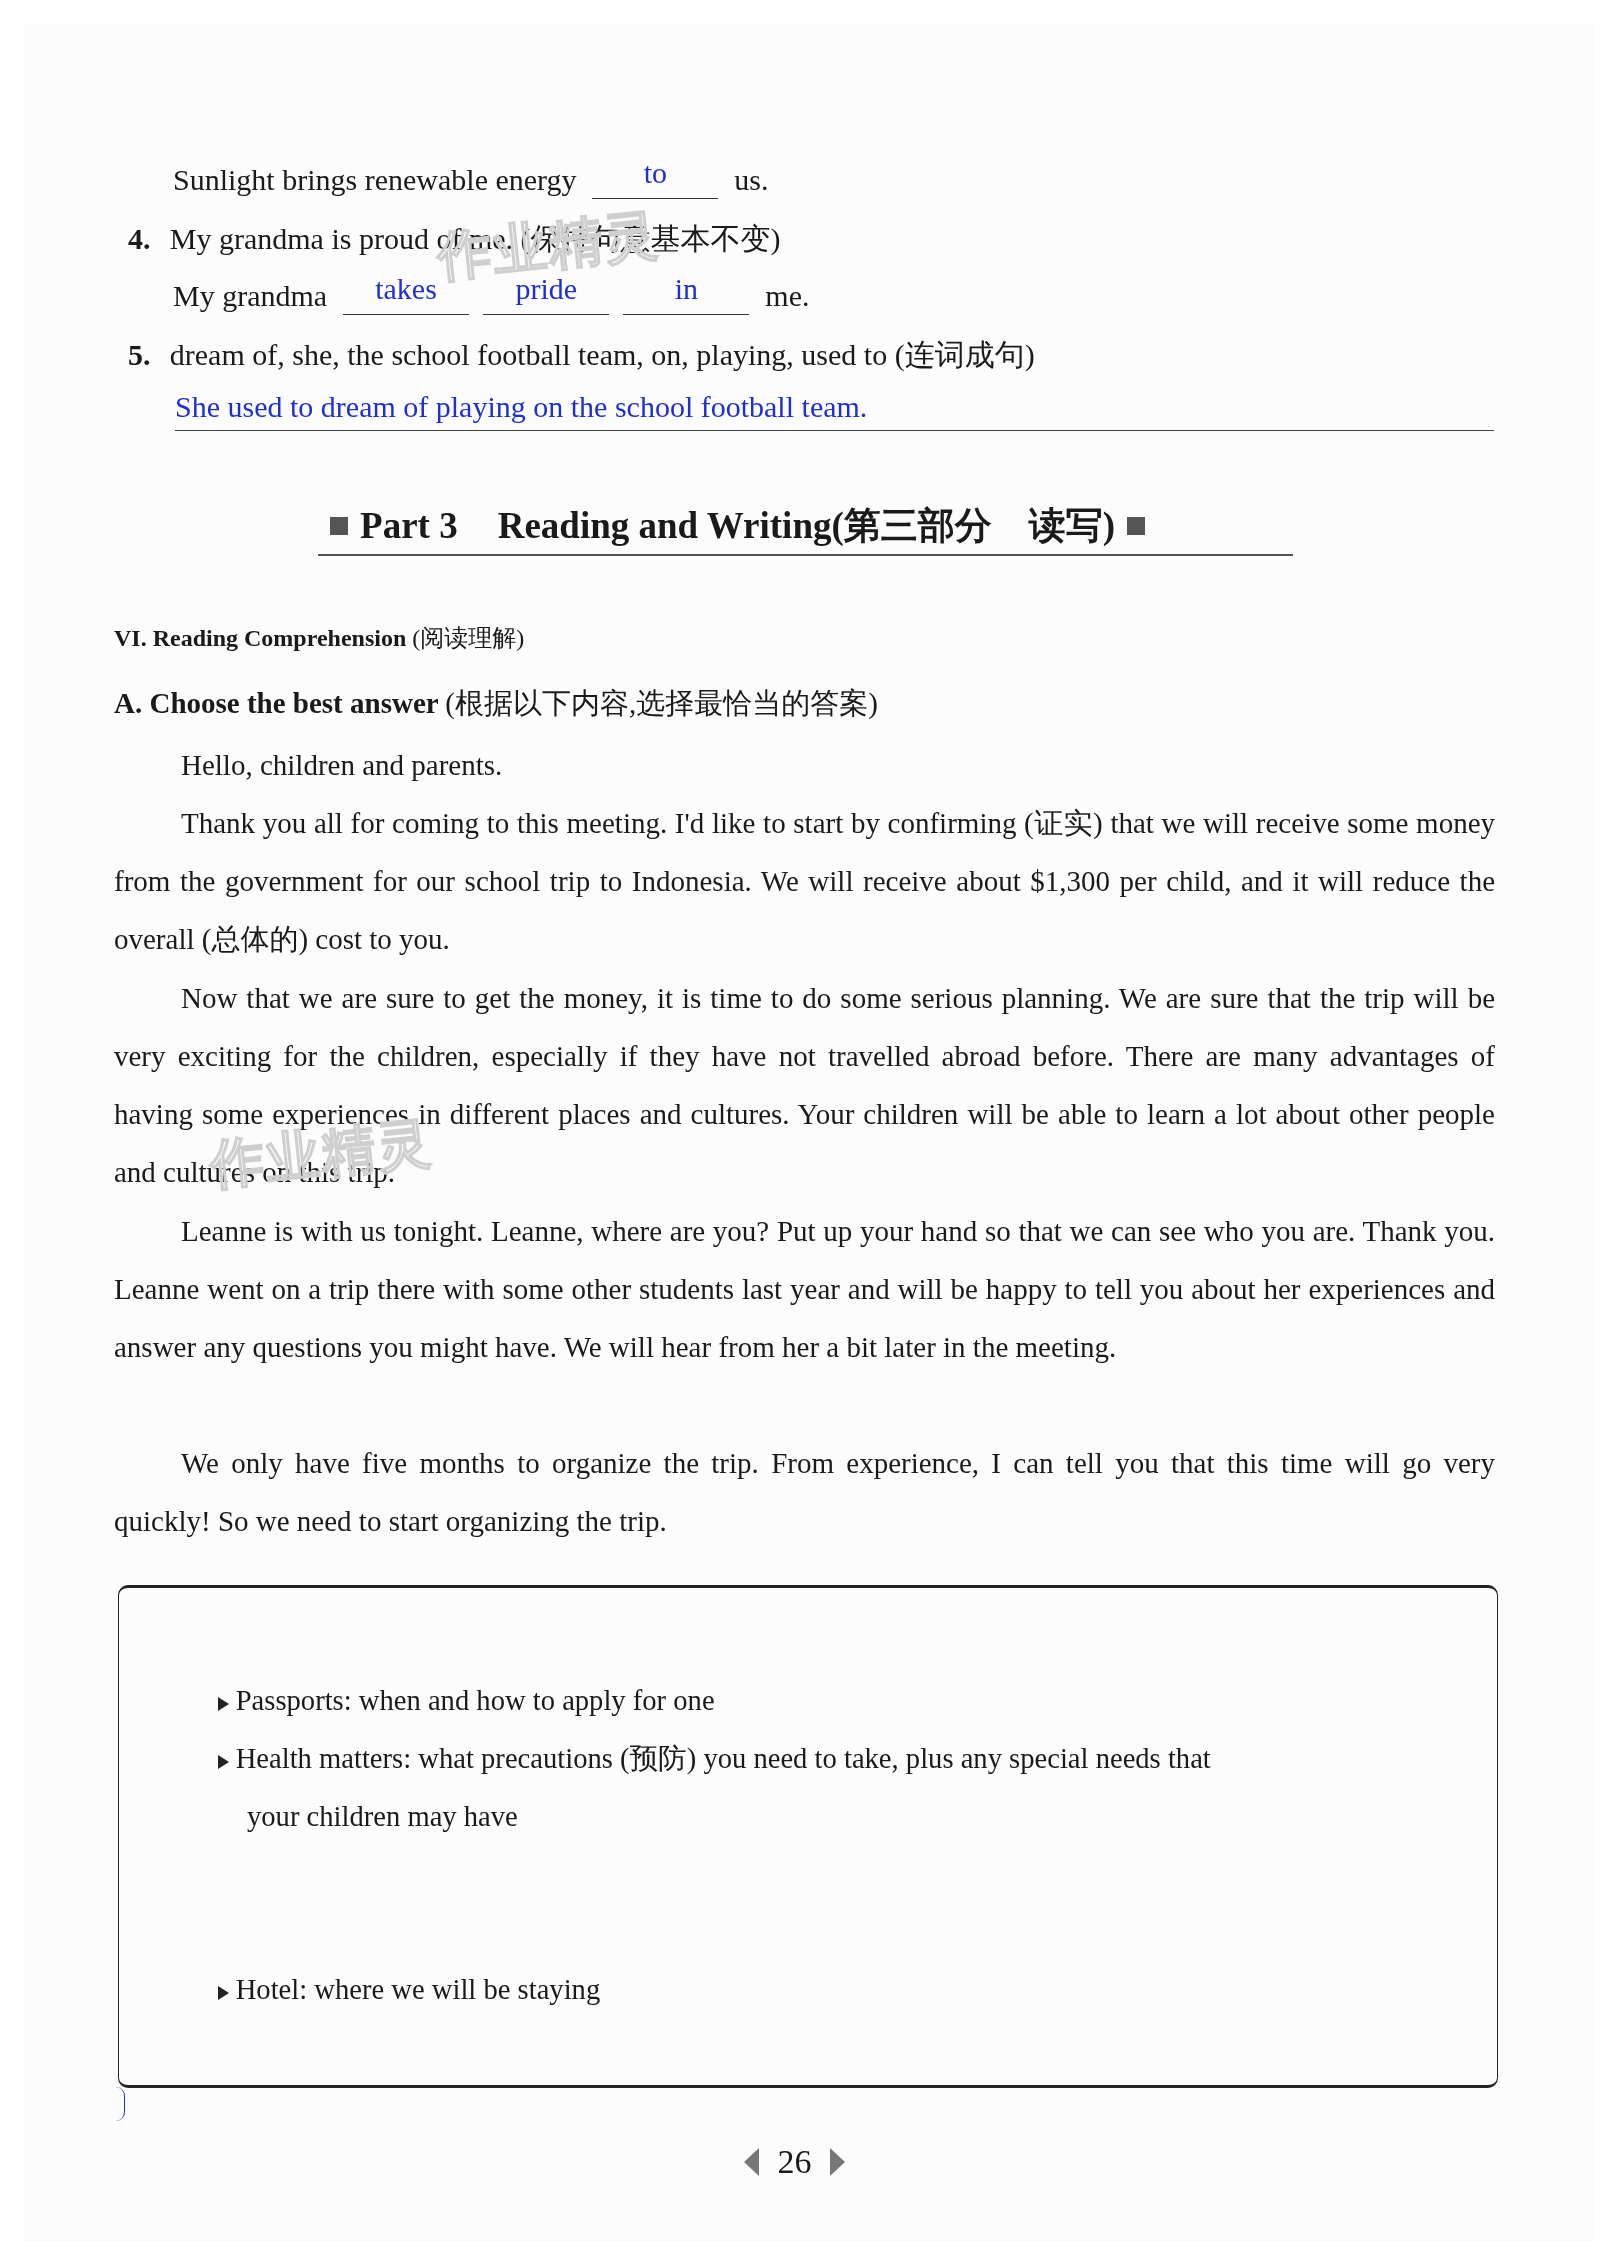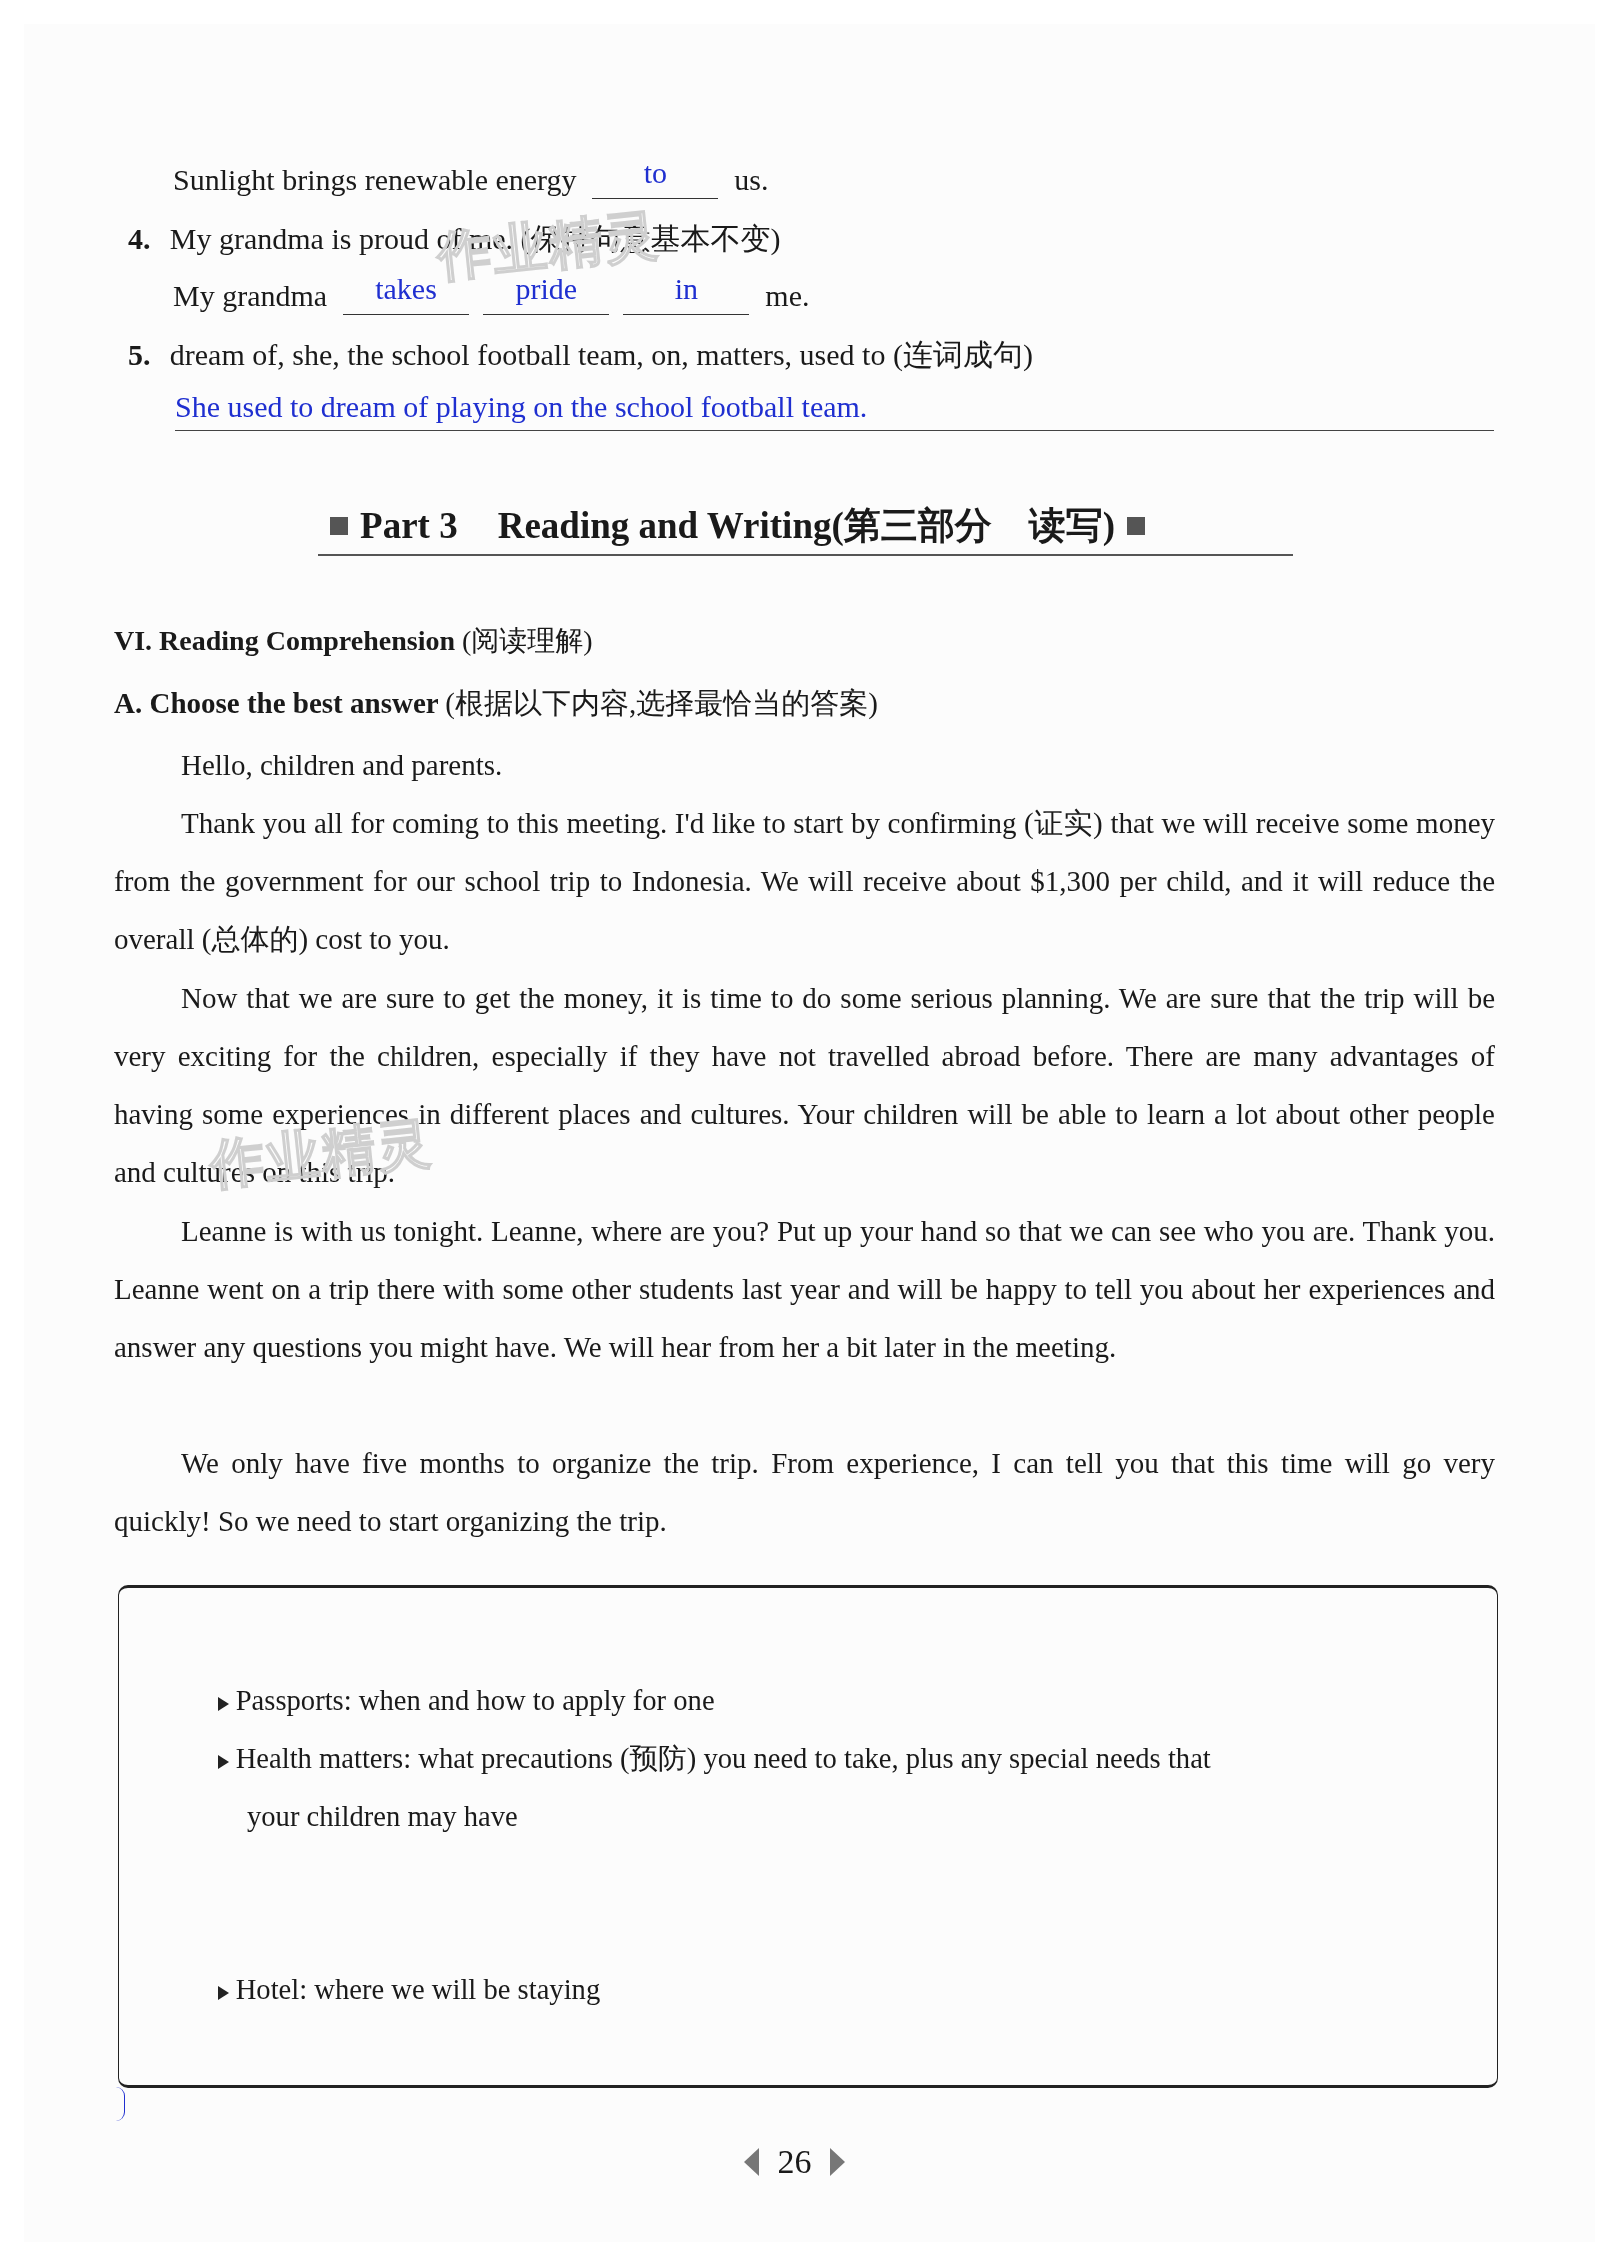--- a/index.html
+++ b/index.html
@@ -23,21 +23,21 @@
     vertical-align: baseline; position: relative;
   }
   .blank span { position: relative; top: -6.7px; }
   .num { font-weight: bold; }
   .part-head {
     position: absolute; left: 318px; top: 502px; width: 975px;
     border-bottom: 2.5px solid #555; padding-bottom: 5px;
     font-size: 37px; font-weight: bold; line-height: 47px; 
   }
   .sq { display: inline-block; width: 18.5px; height: 18.5px; background: #555; vertical-align: middle; margin: 0 11.8px; position: relative; top: -3.4px; }
-  .h2 { font-size: 28px; font-weight: bold; }
+  .h2 { font-size: 24px; font-weight: bold; }
   .h3 { font-size: 29px; font-weight: bold; }
   .para { position: absolute; left: 114px; width: 1381px; font-size: 29px; line-height: 58px; text-align: justify; text-align-last: left; white-space: normal; }
   .para .indent { display: inline-block; width: 67px; }
   .box {
     position: absolute; left: 118px; top: 1585px; width: 1378px; height: 497px;
     border: 1.7px solid #222; border-bottom: 3.4px solid #222; border-top: 3.4px solid #222;
     border-radius: 10px;
   }
   .agenda { position: absolute; left: 99px; font-size: 28.6px; line-height: 37px; white-space: nowrap; }
   .arrow { display: inline-block; width: 0; height: 0; border-top: 7.6px solid transparent; border-bottom: 7.6px solid transparent; border-left: 11px solid #222; margin-right: 6.7px; position: relative; top: 0.8px; }
@@ -66,21 +66,21 @@
   <span>My grandma</span>
   <span class="blank" style="width:126px; margin-left:8.4px;"><span class="blue">takes</span></span>
   <span class="blank" style="width:126px; margin-left:6.7px;"><span class="blue">pride</span></span>
   <span class="blank" style="width:126px; margin-left:6.7px;"><span class="blue">in</span></span>
   <span style="margin-left:8.4px;">me.</span>
 </div>
 <div class="watermark" style="left:437px; top:210px;">作业精灵</div>
 
 <div class="abs t" style="left:128px; top:336px;">
   <span class="num">5.</span>
-  <span style="margin-left:11.8px;">dream of, she, the school football team, on, matters, used to</span>
+  <span style="margin-left:11.8px;">dream of, she, the school football team, on, playing, used to</span>
   <span>(连词成句)</span>
 </div>
 <div class="abs t blue" style="left:175px; top:388px; width:1319px; border-bottom:1.7px solid #444; padding-bottom:5px;">
   <span>She used to dream of playing on the school football team.</span>
 </div>
 
 <div class="part-head">
   <span class="sq"></span><span>Part 3</span><span style="display:inline-block;width:40px;"></span><span>Reading and Writing</span><span>(第三部分　读写)</span><span class="sq"></span>
 </div>
 

